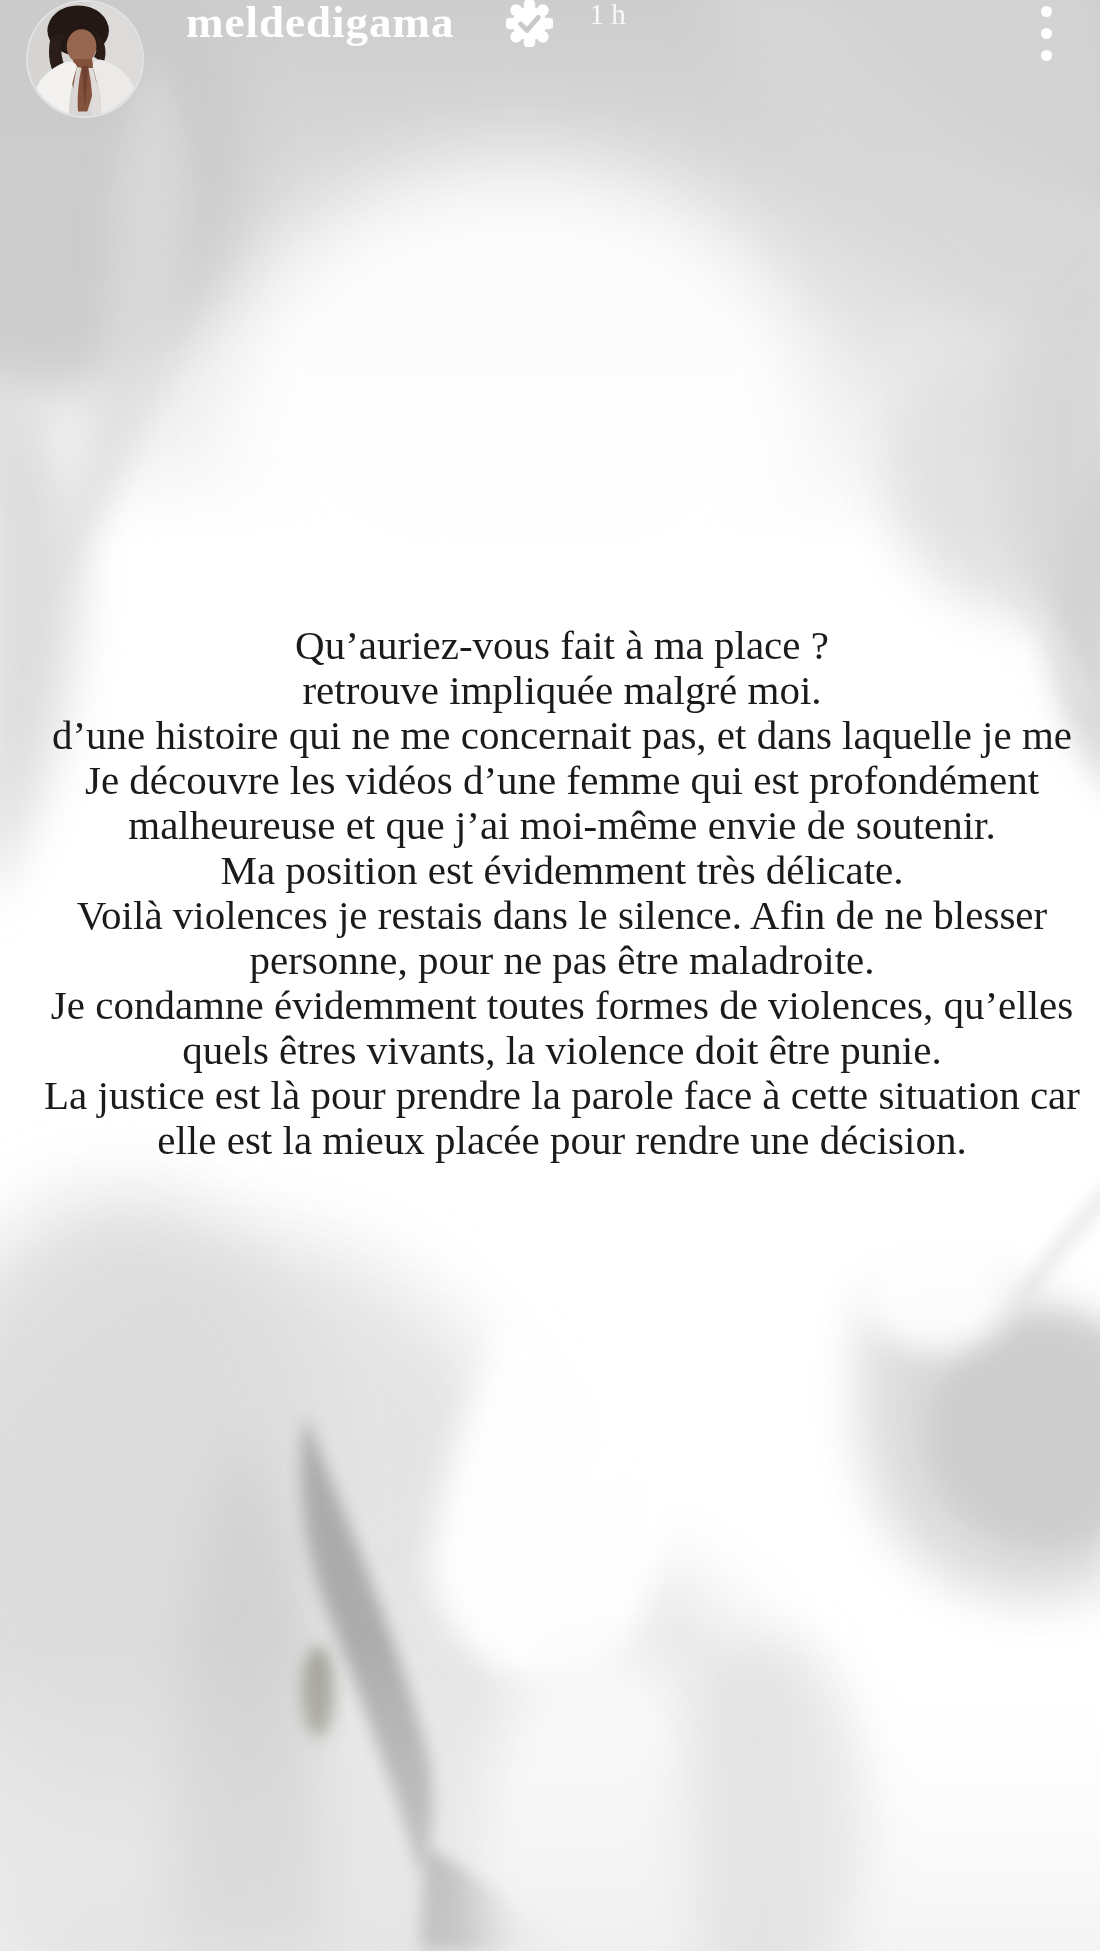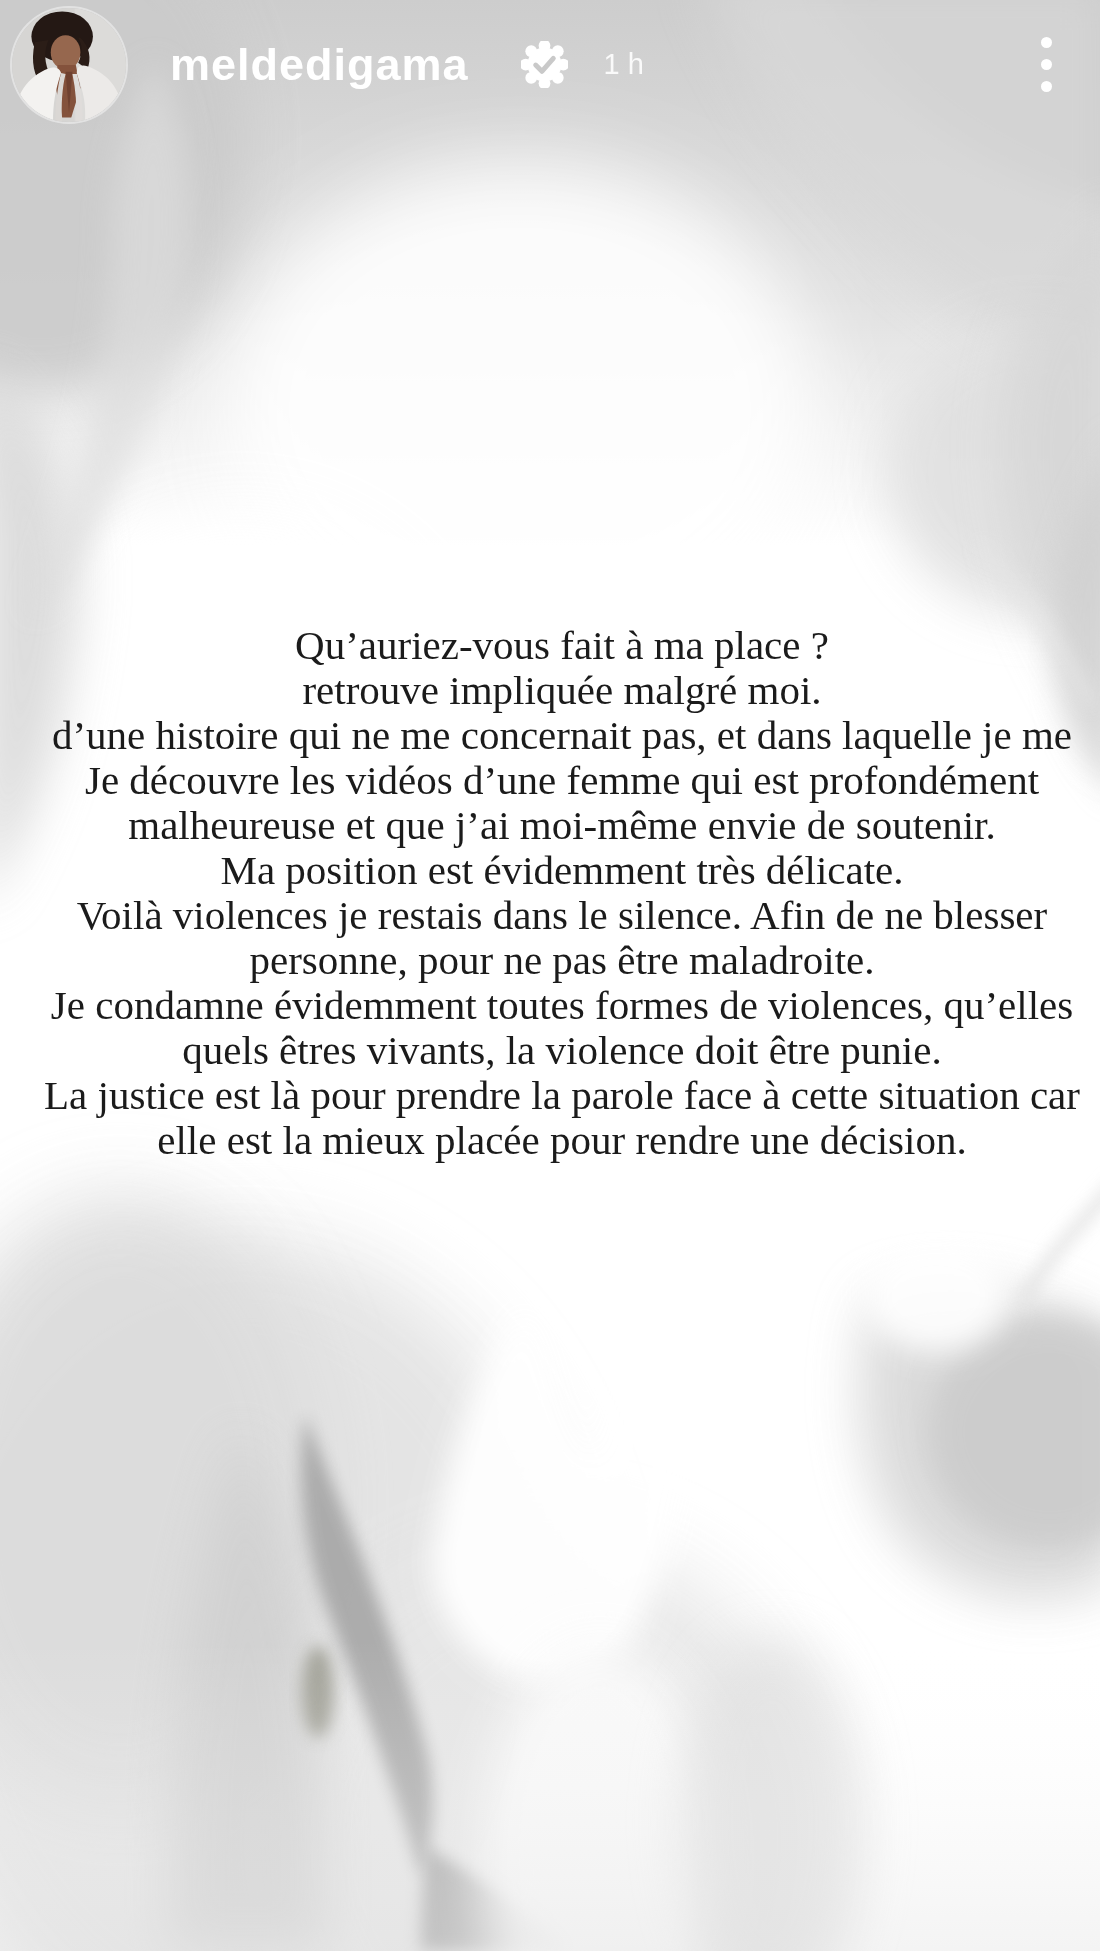--- a/index.html
+++ b/index.html
@@ -5,22 +5,22 @@
   html,body { margin:0; padding:0; background:#222; }
   .stage {
     position:relative; width:1100px; height:1951px; overflow:hidden;
     background:#ffffff; font-family:"Liberation Sans", sans-serif;
     margin:0 auto;
   }
   .bg { position:absolute; inset:0; display:block; }
 
   
   .header {
-    position:absolute; top:0; left:0; right:0; height:128px;
-    display:flex; align-items:center; z-index:5;
+    position:absolute; top:0; left:16px; right:0; height:128px;
+    display:flex; align-items:flex-start; z-index:5;font-family:Liberation Serif, serif;
   }
   .avatar {
     width:114px; height:114px; margin-left:12px; margin-top:2px;
     border-radius:50%; overflow:hidden; flex:0 0 auto;
     box-shadow:0 0 0 2px rgba(255,255,255,0.45);
     cursor:pointer;
   }
   .avatar svg { display:block; width:100%; height:100%; }
   .username {
     margin-left:44px;

